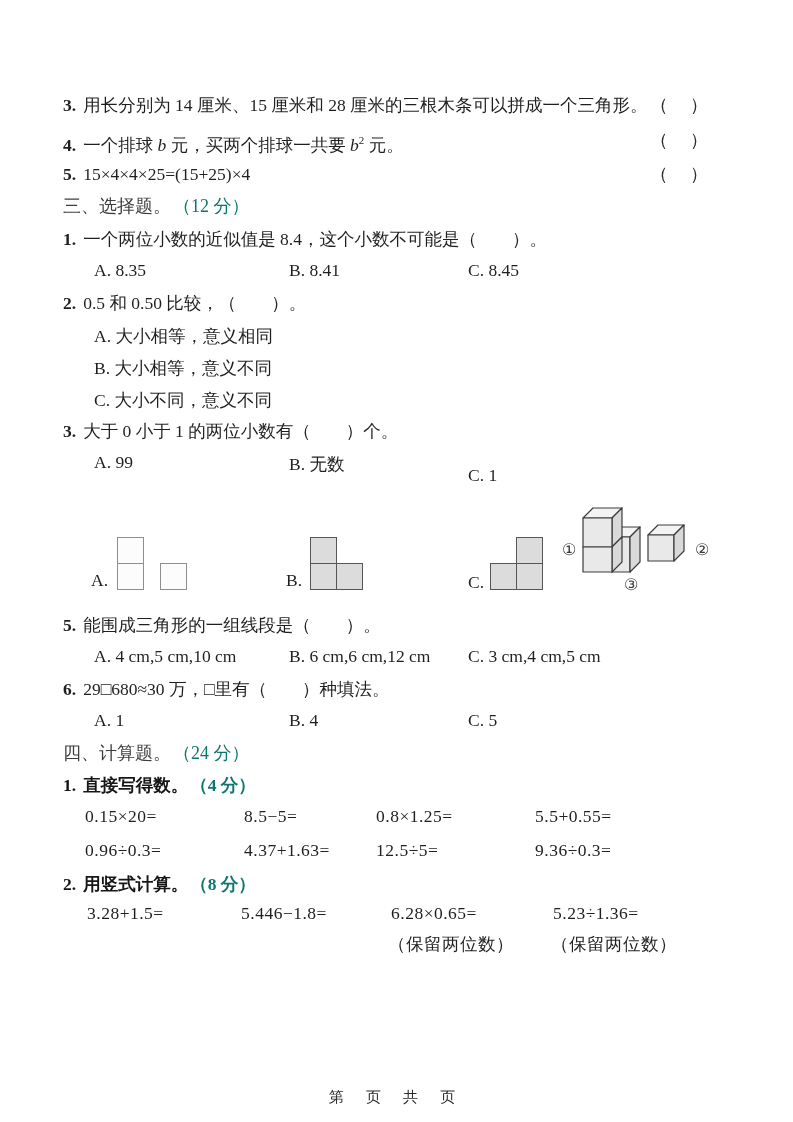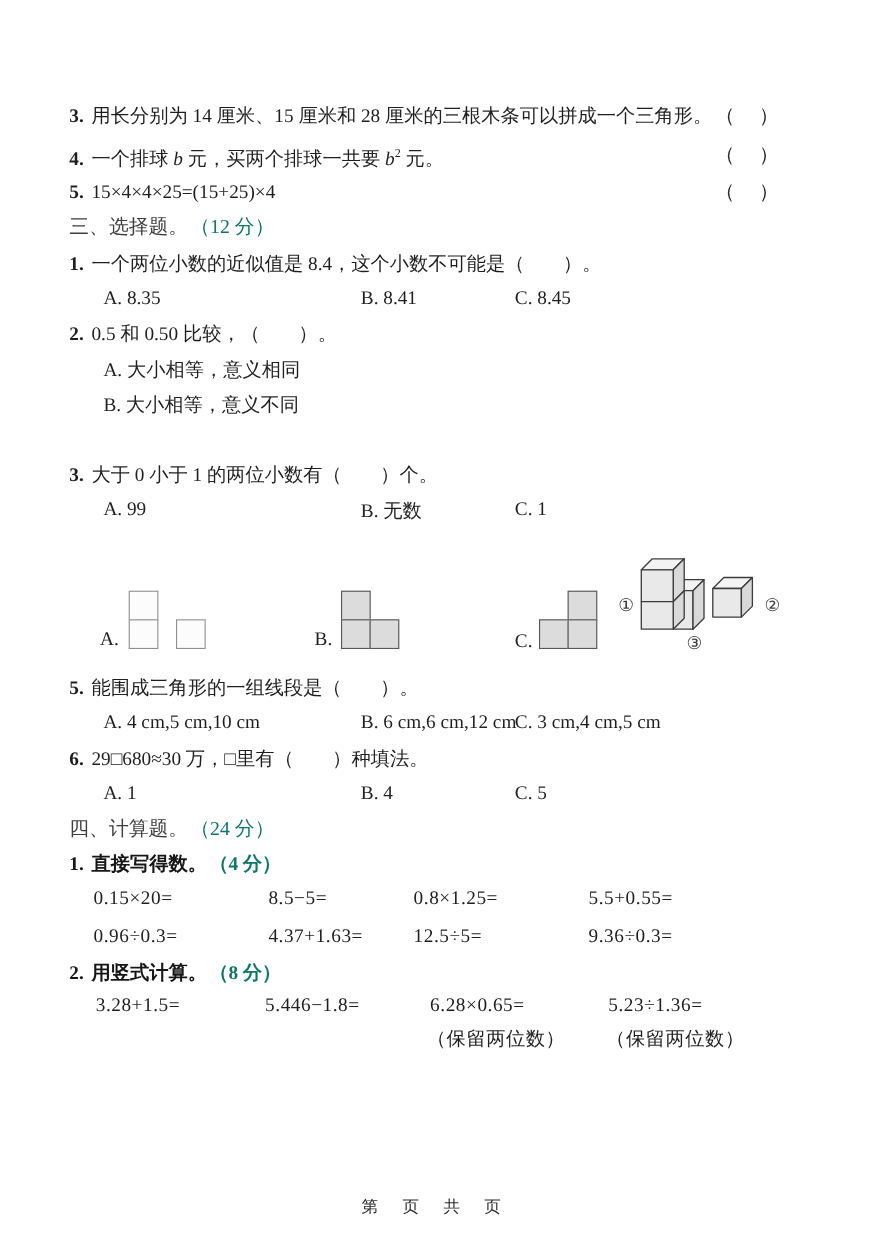--- a/index.html
+++ b/index.html
@@ -14,21 +14,21 @@
   .line{position:absolute;font-size:17.5px;line-height:22px;white-space:nowrap;color:#1f1f1f;}
   .qnum{font-weight:bold;margin-right:7px;}
   .sec-header{color:#3e3e3e;font-size:18px;}
   .sub-header{font-weight:bold;color:#161616;}
   .sub-header .pts{font-weight:bold;}
   .pts{margin-left:2px;color:#0f766e;}
   .judge-paren{position:absolute;left:650px;width:58px;display:flex;justify-content:space-between;font-size:18px;color:#2a2a2a;}
   .var{font-style:italic;font-family:"Liberation Serif",serif;}
   sup{font-size:11px;}
   .opt{position:absolute;font-size:17.5px;white-space:nowrap;}
-  .col-a{left:94px;} .col-b{left:289px;margin-left:39px;} .col-c{left:468px;}
+  .col-a{left:94px;} .col-b{left:289px;} .col-c{left:468px;}
   .calc-cell{position:absolute;font-size:17.5px;white-space:nowrap;letter-spacing:0.5px;}
   .sq{position:absolute;box-sizing:border-box;}
   .sq.light{background:#fcfcfc;border:1px solid #8f8f8f;}
   .sq.gray{background:#dcdcdc;border:1px solid #565656;}
   .fig-label{position:absolute;font-size:17.5px;color:#1f1f1f;}
   .circ-num{position:absolute;font-size:16px;color:#3a3a3a;}
   .footer{position:absolute;left:0;right:0;top:1088px;text-align:center;font-size:15px;letter-spacing:9px;color:#2b2b2b;font-family:"Liberation Sans","DejaVu Sans",sans-serif;}
   svg{position:absolute;overflow:visible;}
   svg polygon,svg rect{stroke:#3c3c3c;stroke-width:1.2;stroke-linejoin:round;}
   .f-front{fill:#e9e9e9;} .f-top{fill:#f3f3f3;} .f-side{fill:#d9d9d9;}
@@ -71,27 +71,28 @@
   </div>
   <div class="opt col-a" style="top:260px;">A. 8.35</div>
   <div class="opt col-b" style="top:260px;">B. 8.41</div>
   <div class="opt col-c" style="top:260px;">C. 8.45</div>
 
   <div class="line" style="left:63px;top:292px;">
     <span class="qnum">2.</span><span>0.5 和 0.50 比较，（　　）。</span>
   </div>
   <div class="opt col-a" style="top:324px;">A. 大小相等，意义相同</div>
   <div class="opt col-a" style="top:356px;">B. 大小相等，意义不同</div>
+  <div class="opt col-a" style="top:388px;">C. 大小不同，意义不同</div>
 
   <div class="line" style="left:63px;top:420px;">
     <span class="qnum">3.</span><span>大于 0 小于 1 的两位小数有（　　）个。</span>
   </div>
   <div class="opt col-a" style="top:452px;">A. 99</div>
   <div class="opt col-b" style="top:452px;">B. 无数</div>
-  <div class="opt col-c" style="top:452px;text-align:right;">C. 1</div>
+  <div class="opt col-c" style="top:465px;text-align:right;">C. 1</div>
 
 
   <div class="fig-label" style="left:91px;top:570px;">A.</div>
   <div class="sq light" style="left:117px;top:537px;width:27px;height:27px;"></div>
   <div class="sq light" style="left:117px;top:563px;width:27px;height:27px;"></div>
   <div class="sq light" style="left:160px;top:563px;width:27px;height:27px;"></div>
 
   <div class="fig-label" style="left:286px;top:570px;">B.</div>
   <div class="sq gray" style="left:310px;top:537px;width:27px;height:27px;"></div>
   <div class="sq gray" style="left:310px;top:563px;width:27px;height:27px;"></div>

